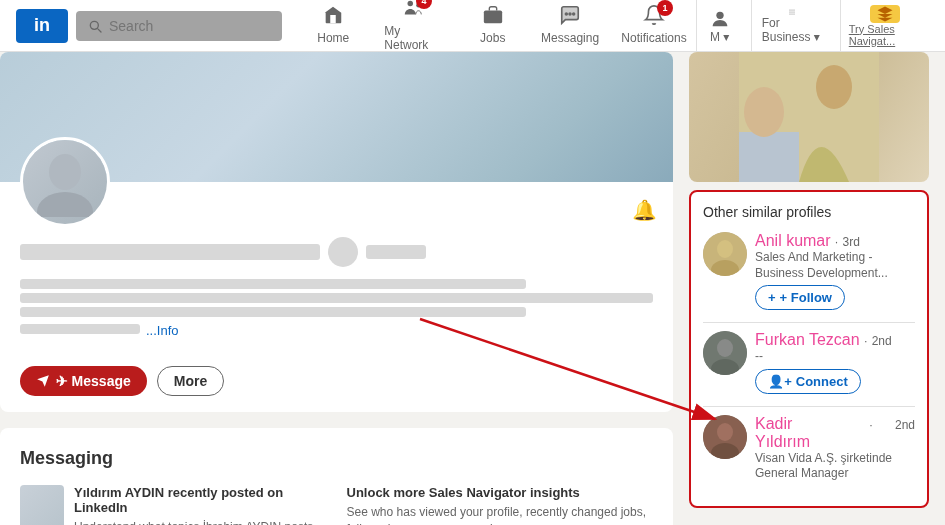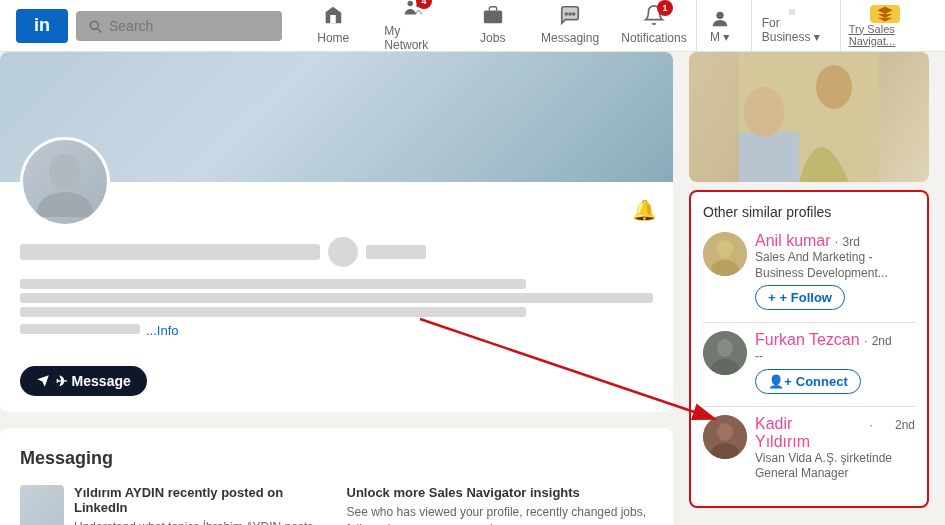--- a/index.html
+++ b/index.html
@@ -160,21 +160,21 @@
       text-decoration: none;
     }
 
     .profile-actions {
       display: flex;
       align-items: center;
       gap: 10px;
       padding: 8px 20px 16px 20px;
     }
     .btn-message {
-      background: #0f172a;
+      background: #b91c1c;
       color: #fff;
       border: none;
       border-radius: 20px;
       padding: 7px 16px;
       font-size: 14px;
       font-weight: 600;
       cursor: pointer;
       display: flex; align-items: center; gap: 6px;
     }
     .btn-more {
@@ -495,20 +495,21 @@
         </div>
       </div>
 
       <div class="profile-actions">
         <button class="btn-message">
           <svg width="14" height="14" viewBox="0 0 24 24" fill="white">
               <path d="M22 2L11 13M22 2L15 22l-4-9-9-4 20-7z"></path>
             </svg>
           <span>✈ Message</span>
         </button>
+        <button class="btn-more">More</button>
       </div>
     </div>
 
     <div class="highlights-section">
       <h3 class="highlights-title">Messaging</h3>
       <div class="highlights-grid">
         <div class="highlight-item">
           <div class="highlight-thumb" style="background:linear-gradient(135deg,#c8d0d8,#b8c4cc);"></div>
           <div class="highlight-text">
             <h4>Yıldırım AYDIN recently posted on LinkedIn</h4>

